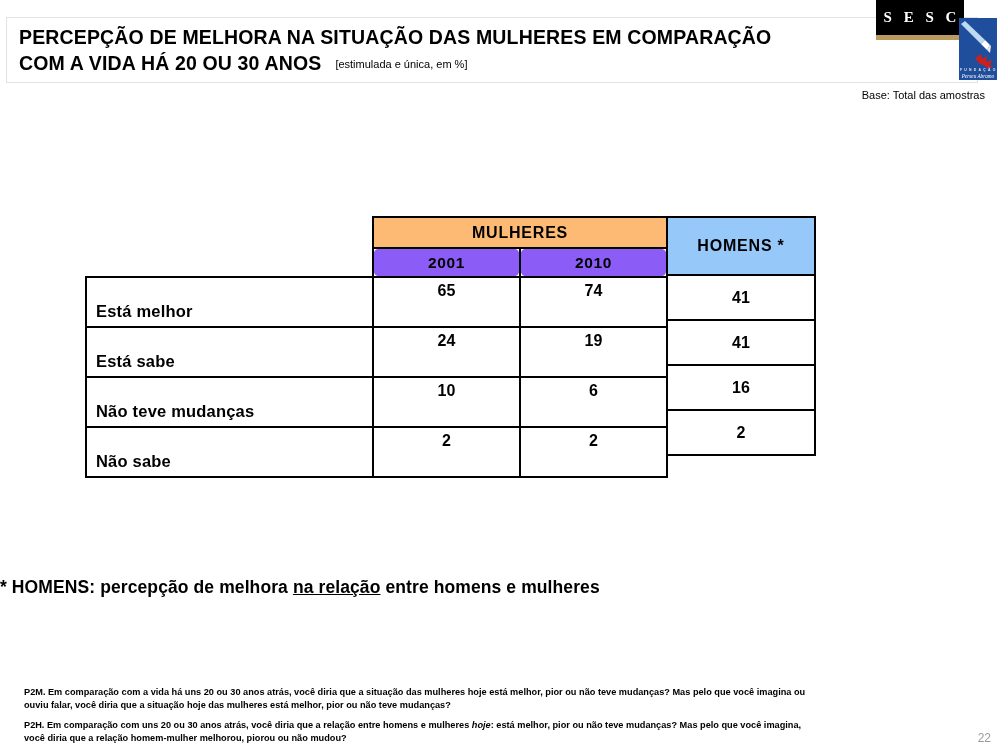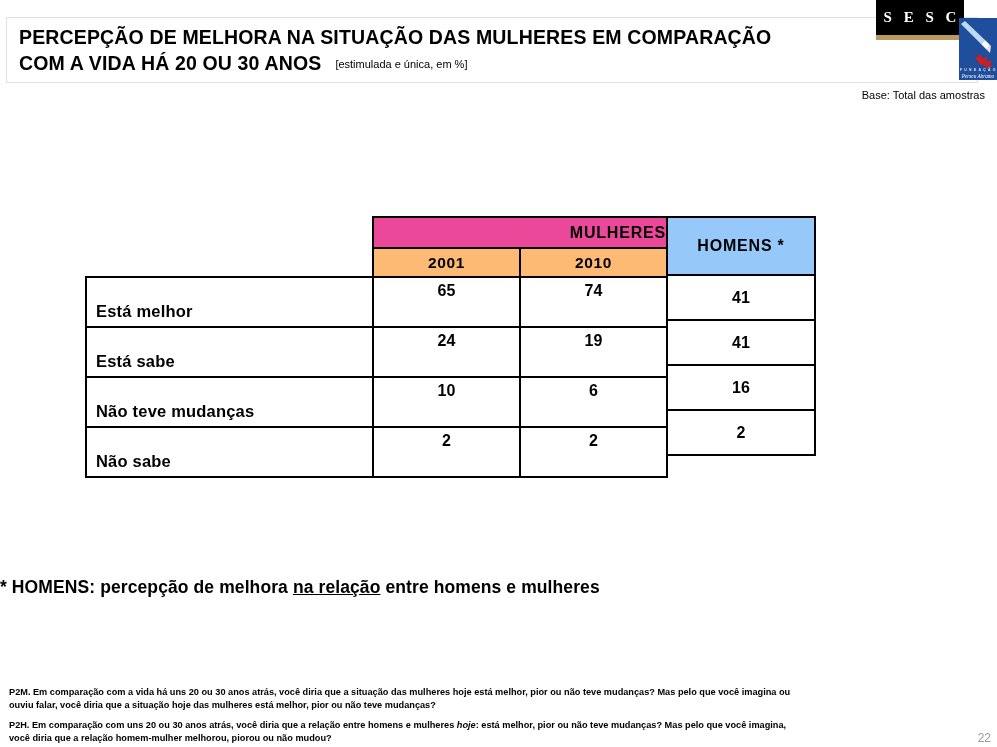--- a/index.html
+++ b/index.html
@@ -117,31 +117,31 @@
     text-align: center;
     vertical-align: middle;
     font-size: 15.5px;
     font-weight: bold;
     color: #000;
   }
 
   
   #women-table { position: absolute; left: 85px; top: 216px; }
   #women-table .hdr-group {
-    background: #ec4899;
+    background: #fdba74;
     height: 29px;
     font-size: 16px;
     letter-spacing: 0.8px;
-    text-align: right;
   }
   #women-table .hdr-year {
-    background: #fdba74;
+    background: #8b5cf6;
     height: 27px;
     font-size: 15.5px;
     letter-spacing: 0.6px;
+    border-radius: 8px;
   }
   #women-table .rowlabel {
     text-align: left;
     padding-left: 9px;
     vertical-align: bottom;
     padding-bottom: 5px;
     font-size: 16.5px;
     letter-spacing: 0.2px;
     height: 43px;
   }
@@ -182,21 +182,21 @@
   
   .footer {
     position: absolute;
     left: 8px;
     top: 686px;
     width: 978px;
     font-size: 9.2px;
     font-weight: bold;
     line-height: 12.5px;
   }
-  .footer p { margin: 0 0 8px 1px; }
+  .footer p { margin: 0 0 8px 16px; }
   .footer .ital { font-style: italic; font-weight: bold; }
 
   .page-num {
     position: absolute;
     right: 6px;
     bottom: 2px;
     font-size: 12px;
     color: #9a9a9a;
   }
 </style>

